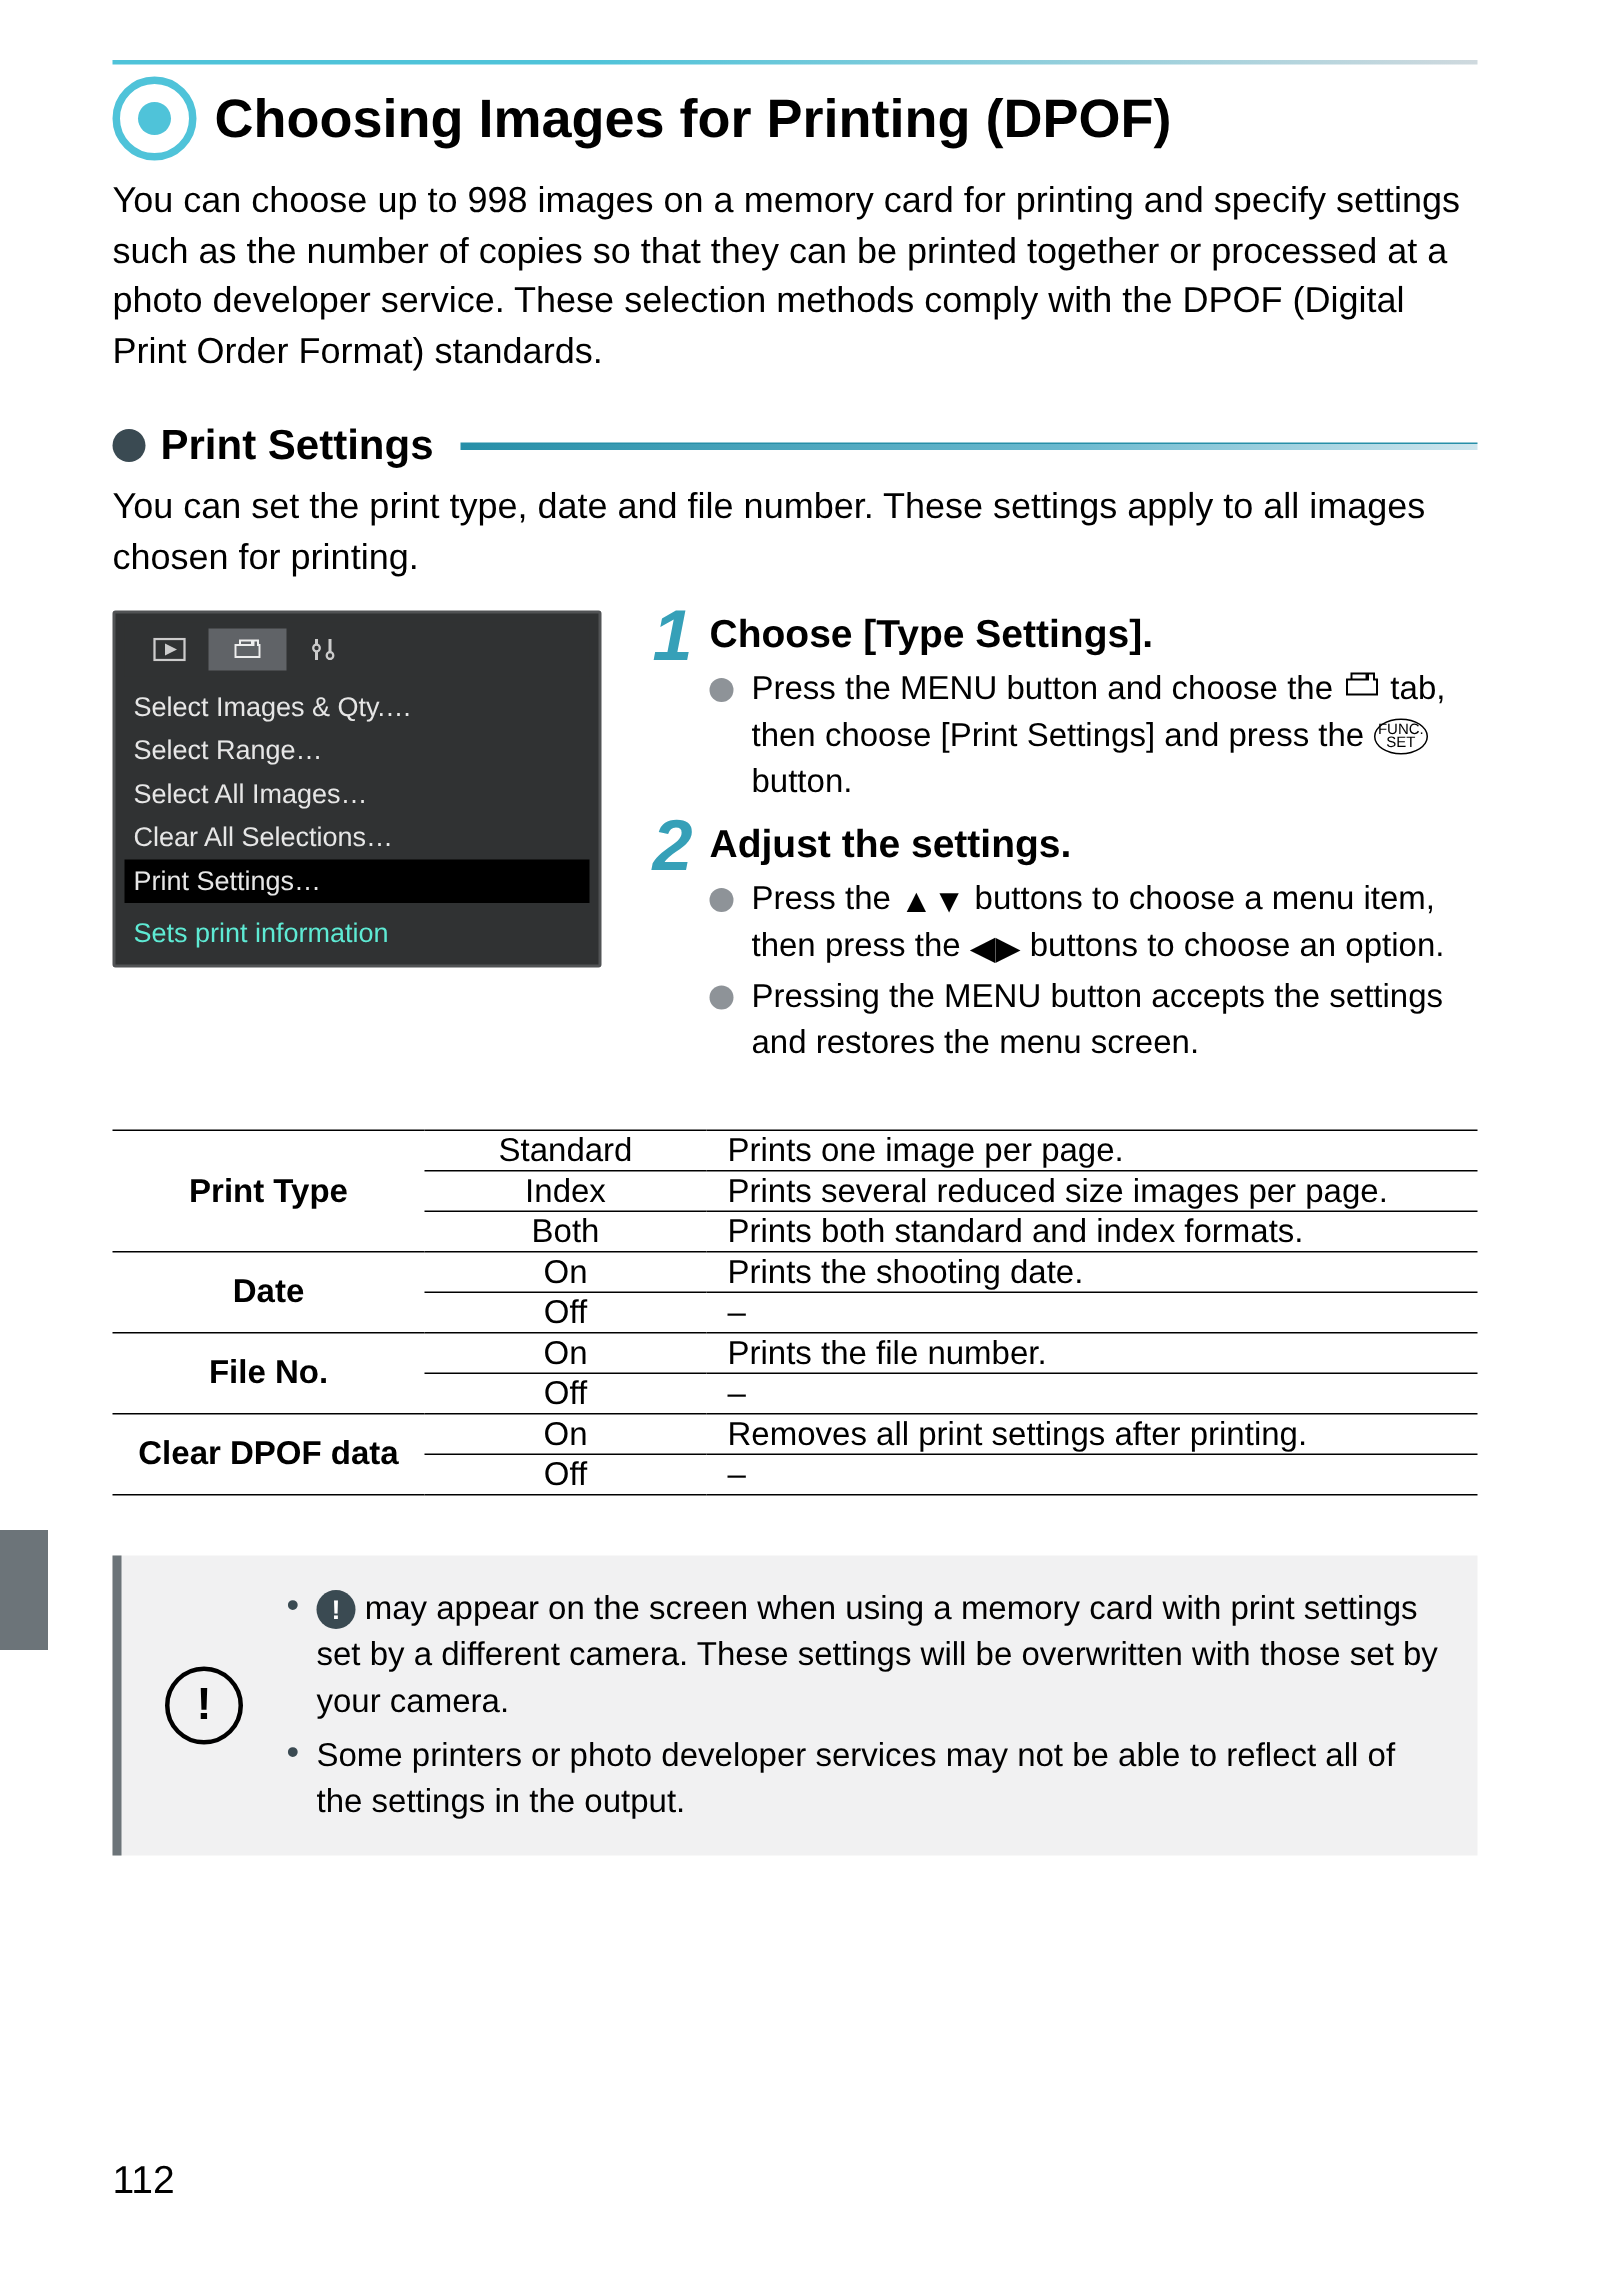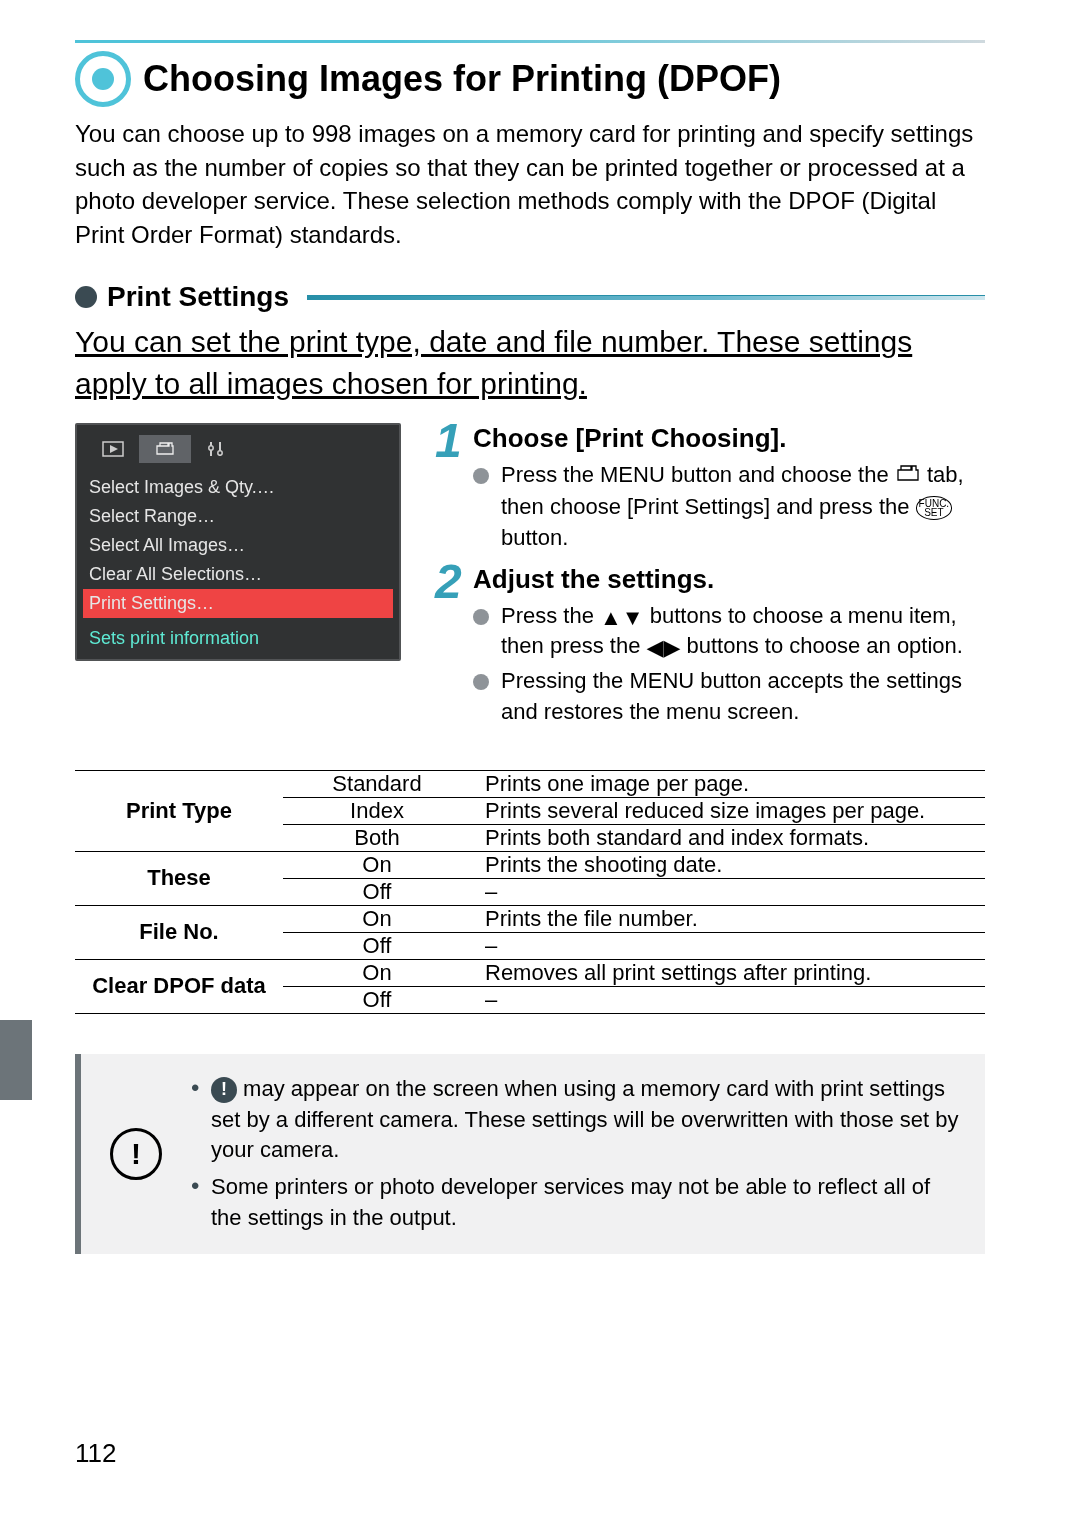--- a/index.html
+++ b/index.html
@@ -8,31 +8,31 @@
   .top-rule{height:3px;background:linear-gradient(to right,#4fc3d9 0%,#4fc3d9 35%,#cfd9de 100%);margin-bottom:8px;}
   .title-row{display:flex;align-items:center;margin-bottom:8px;text-align:right;}
   .title-icon{width:56px;height:56px;border:5px solid #4fc3d9;border-radius:50%;display:flex;align-items:center;justify-content:center;margin-right:12px;flex:0 0 auto;box-sizing:border-box;}
   .title-icon .inner{width:22px;height:22px;background:#4fc3d9;border-radius:50%;}
   h1{font-size:36px;font-weight:900;margin:0;font-family:Arial Black,Arial,sans-serif;letter-spacing:0;}
   .intro{font-size:24px;line-height:1.4;margin:10px 0 30px 0;}
   .section-row{display:flex;align-items:center;margin:10px 0 6px 0;}
   .section-bullet{width:22px;height:22px;background:#3a4a52;border-radius:50%;margin-right:10px;flex:0 0 auto;}
   h2{font-size:28px;font-weight:900;margin:0;font-family:Arial Black,Arial,sans-serif;}
   .section-rule{flex:1;height:4px;margin-left:18px;background:linear-gradient(to right,#278fa8 0%,#6bb9cf 60%,#cfe6ee 100%);border-top:1px solid #278fa8;}
-  .section-intro{font-size:30px;line-height:1.4;margin:8px 0 18px 0;text-decoration:underline;}
+  .section-intro{font-size:24px;line-height:1.4;margin:8px 0 18px 0;}
   .two-col{display:flex;align-items:flex-start;}
   .menu-shot{width:326px;flex:0 0 auto;}
   .menu-frame{background:#303233;border:2px solid #515355;padding:6px;border-radius:2px;}
   .tab-bar{display:flex;background:#303233;padding:4px;gap:0;}
   .tab{width:52px;height:28px;display:flex;align-items:center;justify-content:center;color:#ddd;}
   .tab svg{display:block;}
   .tab.active{background:#606367;}
   .menu-list{margin-top:6px;}
   .menu-item{color:#e6e6e6;font-size:18px;padding:4px 6px;white-space:nowrap;font-family:Arial,sans-serif;}
-  .menu-item.active{background:#ef4444;}
+  .menu-item.active{background:#000000;}
   .menu-footer{color:#5eead4;font-size:18px;padding:10px 6px 4px 6px;}
   .dots{letter-spacing:1px;}
   .steps{margin-left:42px;flex:1;}
   .step{position:relative;margin-bottom:10px;}
   .step-num{position:absolute;left:-8px;top:-6px;font-size:48px;font-weight:900;font-style:italic;color:#36a0b8;font-family:Arial Black,Arial,sans-serif;line-height:1;}
   .step-title{font-size:26px;font-weight:700;margin:0 0 6px 30px;}
   .step-body{margin-left:30px;font-size:22px;line-height:1.4;}
   .bullet-line{position:relative;padding-left:28px;margin:4px 0;}
   .bullet-line::before{content:"";position:absolute;left:0;top:8px;width:16px;height:16px;background:#8e9398;border-radius:50%;}
   .funcset{display:inline-flex;align-items:center;justify-content:center;border:1.5px solid #000;border-radius:50%;height:22px;min-width:30px;font-size:10px;line-height:9px;padding:0 2px;vertical-align:middle;text-align:center;}
@@ -111,21 +111,21 @@
             <div class="menu-item"><span>Clear All Selections</span><span class="dots">…</span></div>
             <div class="menu-item active"><span>Print Settings</span><span class="dots">…</span></div>
           </div>
           <div class="menu-footer">Sets print information</div>
         </div>
       </div>
 
       <div class="steps">
         <div class="step">
           <div class="step-num">1</div>
-          <div class="step-title">Choose [Print Choosing].</div>
+          <div class="step-title">Choose [Type Settings].</div>
           <div class="step-body">
             <div class="bullet-line">
               <span>Press the </span><span class="menu-btn">MENU</span><span> button and choose the </span><span class="print-tab-icon"><svg width="26" height="20">
                     <path d="M3 7 h14 v-4 h4 v4 h2 v10 h-20 z M6 3 h10 v4 h-10 z" fill="none" stroke="#000" stroke-width="1.3"></path>
                   </svg></span><span> tab, then choose [Print Settings] and press the </span><span class="funcset">FUNC.<br>SET</span><span> button.</span>
             </div>
           </div>
         </div>
 
         <div class="step">
@@ -152,21 +152,21 @@
       </tr>
       <tr>
         <td class="opt">Index</td>
         <td class="desc">Prints several reduced size images per page.</td>
       </tr>
       <tr>
         <td class="opt">Both</td>
         <td class="desc">Prints both standard and index formats.</td>
       </tr>
       <tr>
-        <td class="cat" rowspan="2">These</td>
+        <td class="cat" rowspan="2">Date</td>
         <td class="opt">On</td>
         <td class="desc">Prints the shooting date.</td>
       </tr>
       <tr>
         <td class="opt">Off</td>
         <td class="desc">–</td>
       </tr>
       <tr>
         <td class="cat" rowspan="2">File No.</td>
         <td class="opt">On</td>

